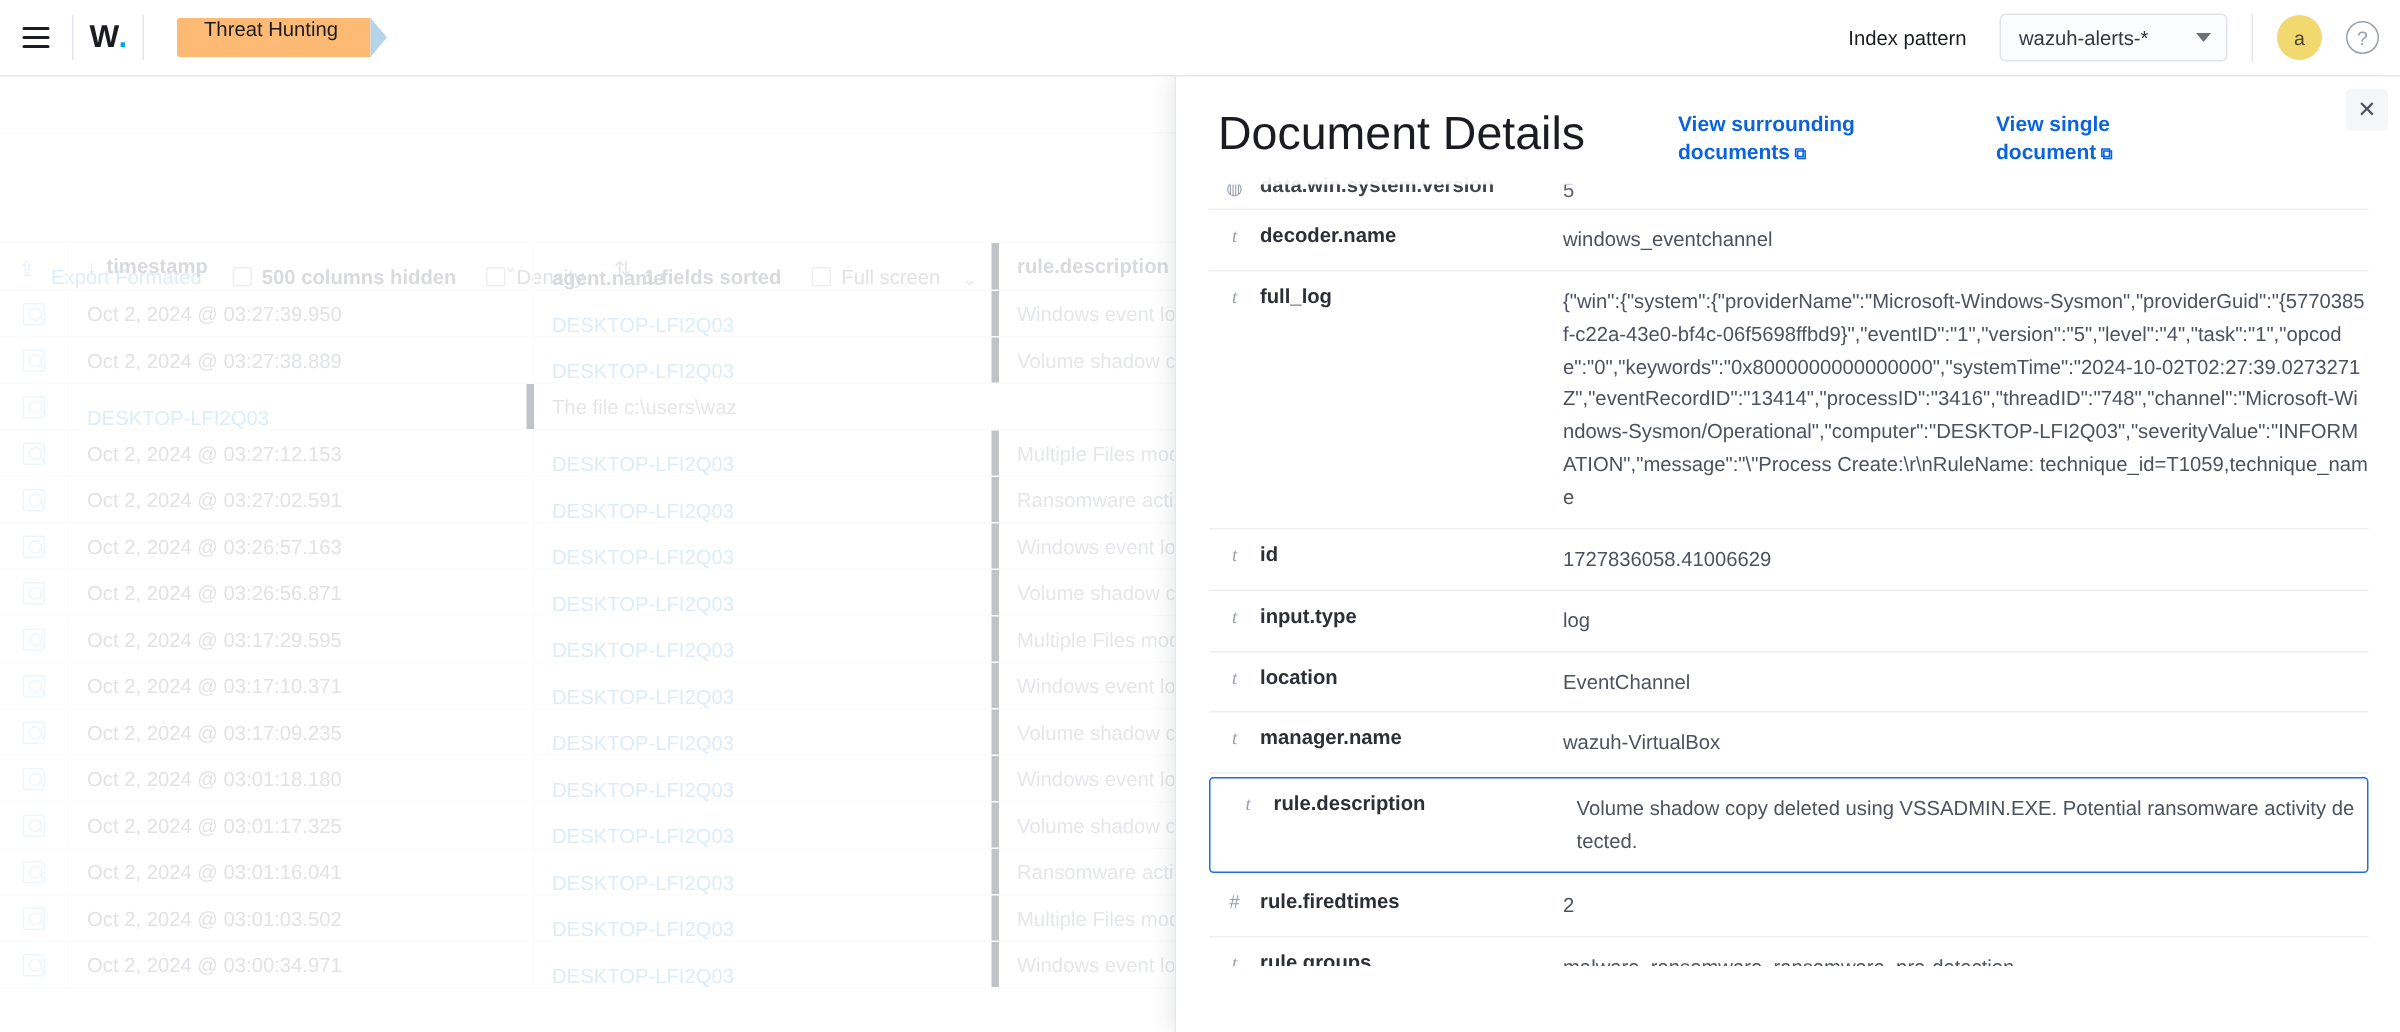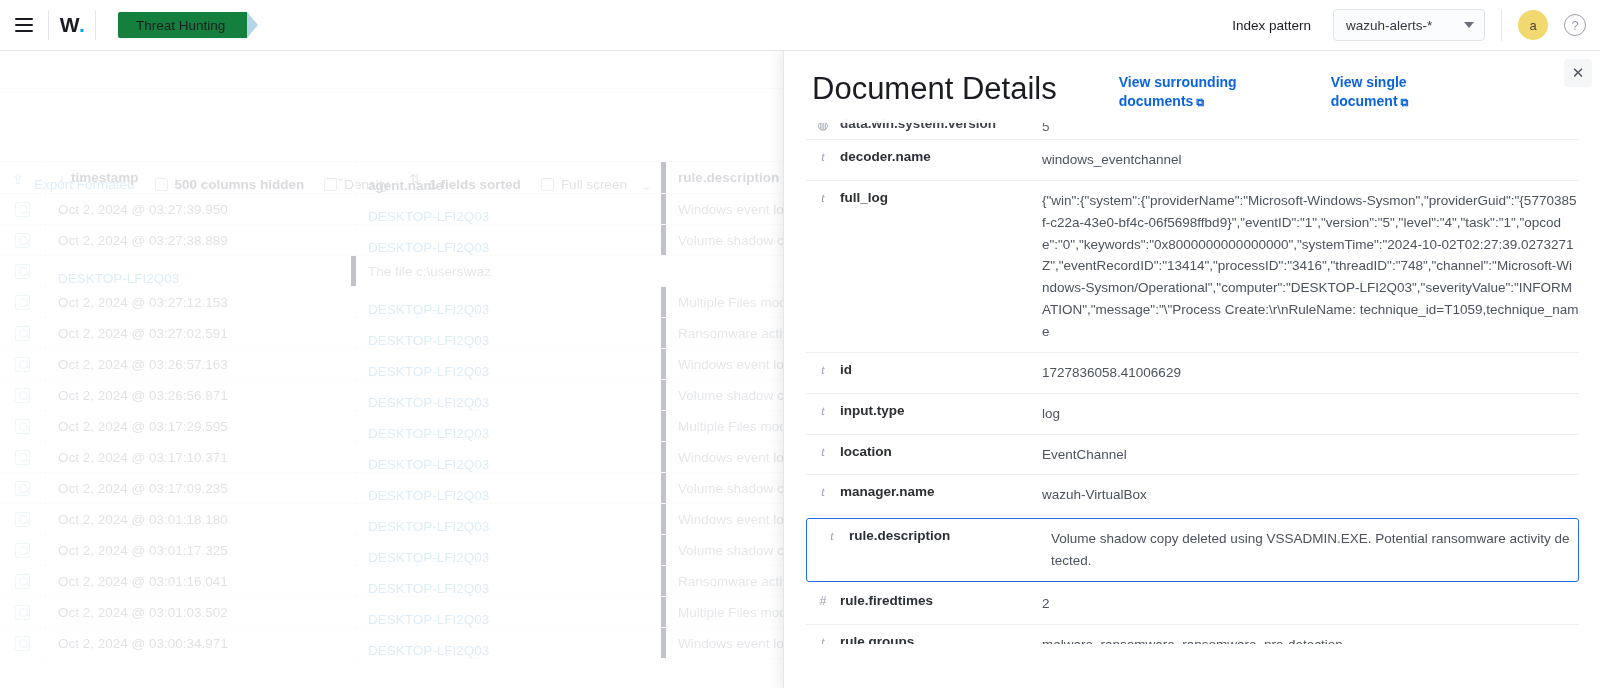--- a/index.html
+++ b/index.html
@@ -30,24 +30,24 @@
   .brand {
     width: 46px; height: 51px;
     display:flex; align-items:center; justify-content:center;
     font-size: 21px; font-weight: 700; color: #1a1c21; letter-spacing: -0.5px;
     cursor: pointer;
   }
   .brand .dot { color: #00a9e5; }
   .breadcrumb-chip {
     margin-left: 22px;
     height: 26px; padding: 0 22px 0 18px;
-    background: #15803d;
+    background: #fdba74;
     color: #1a1c21;
     font-size: 13.5px;
-    display:flex; align-items:center;
+    display:flex; 
     border-radius: 2px 0 0 2px;
     position: relative;
     cursor: pointer;
   }
   .breadcrumb-chip:after{
     content:""; position:absolute; right:-11px; top:0;
     border-top: 13px solid transparent;
     border-bottom: 13px solid transparent;
     border-left: 11px solid #b5d4e8;
   }

